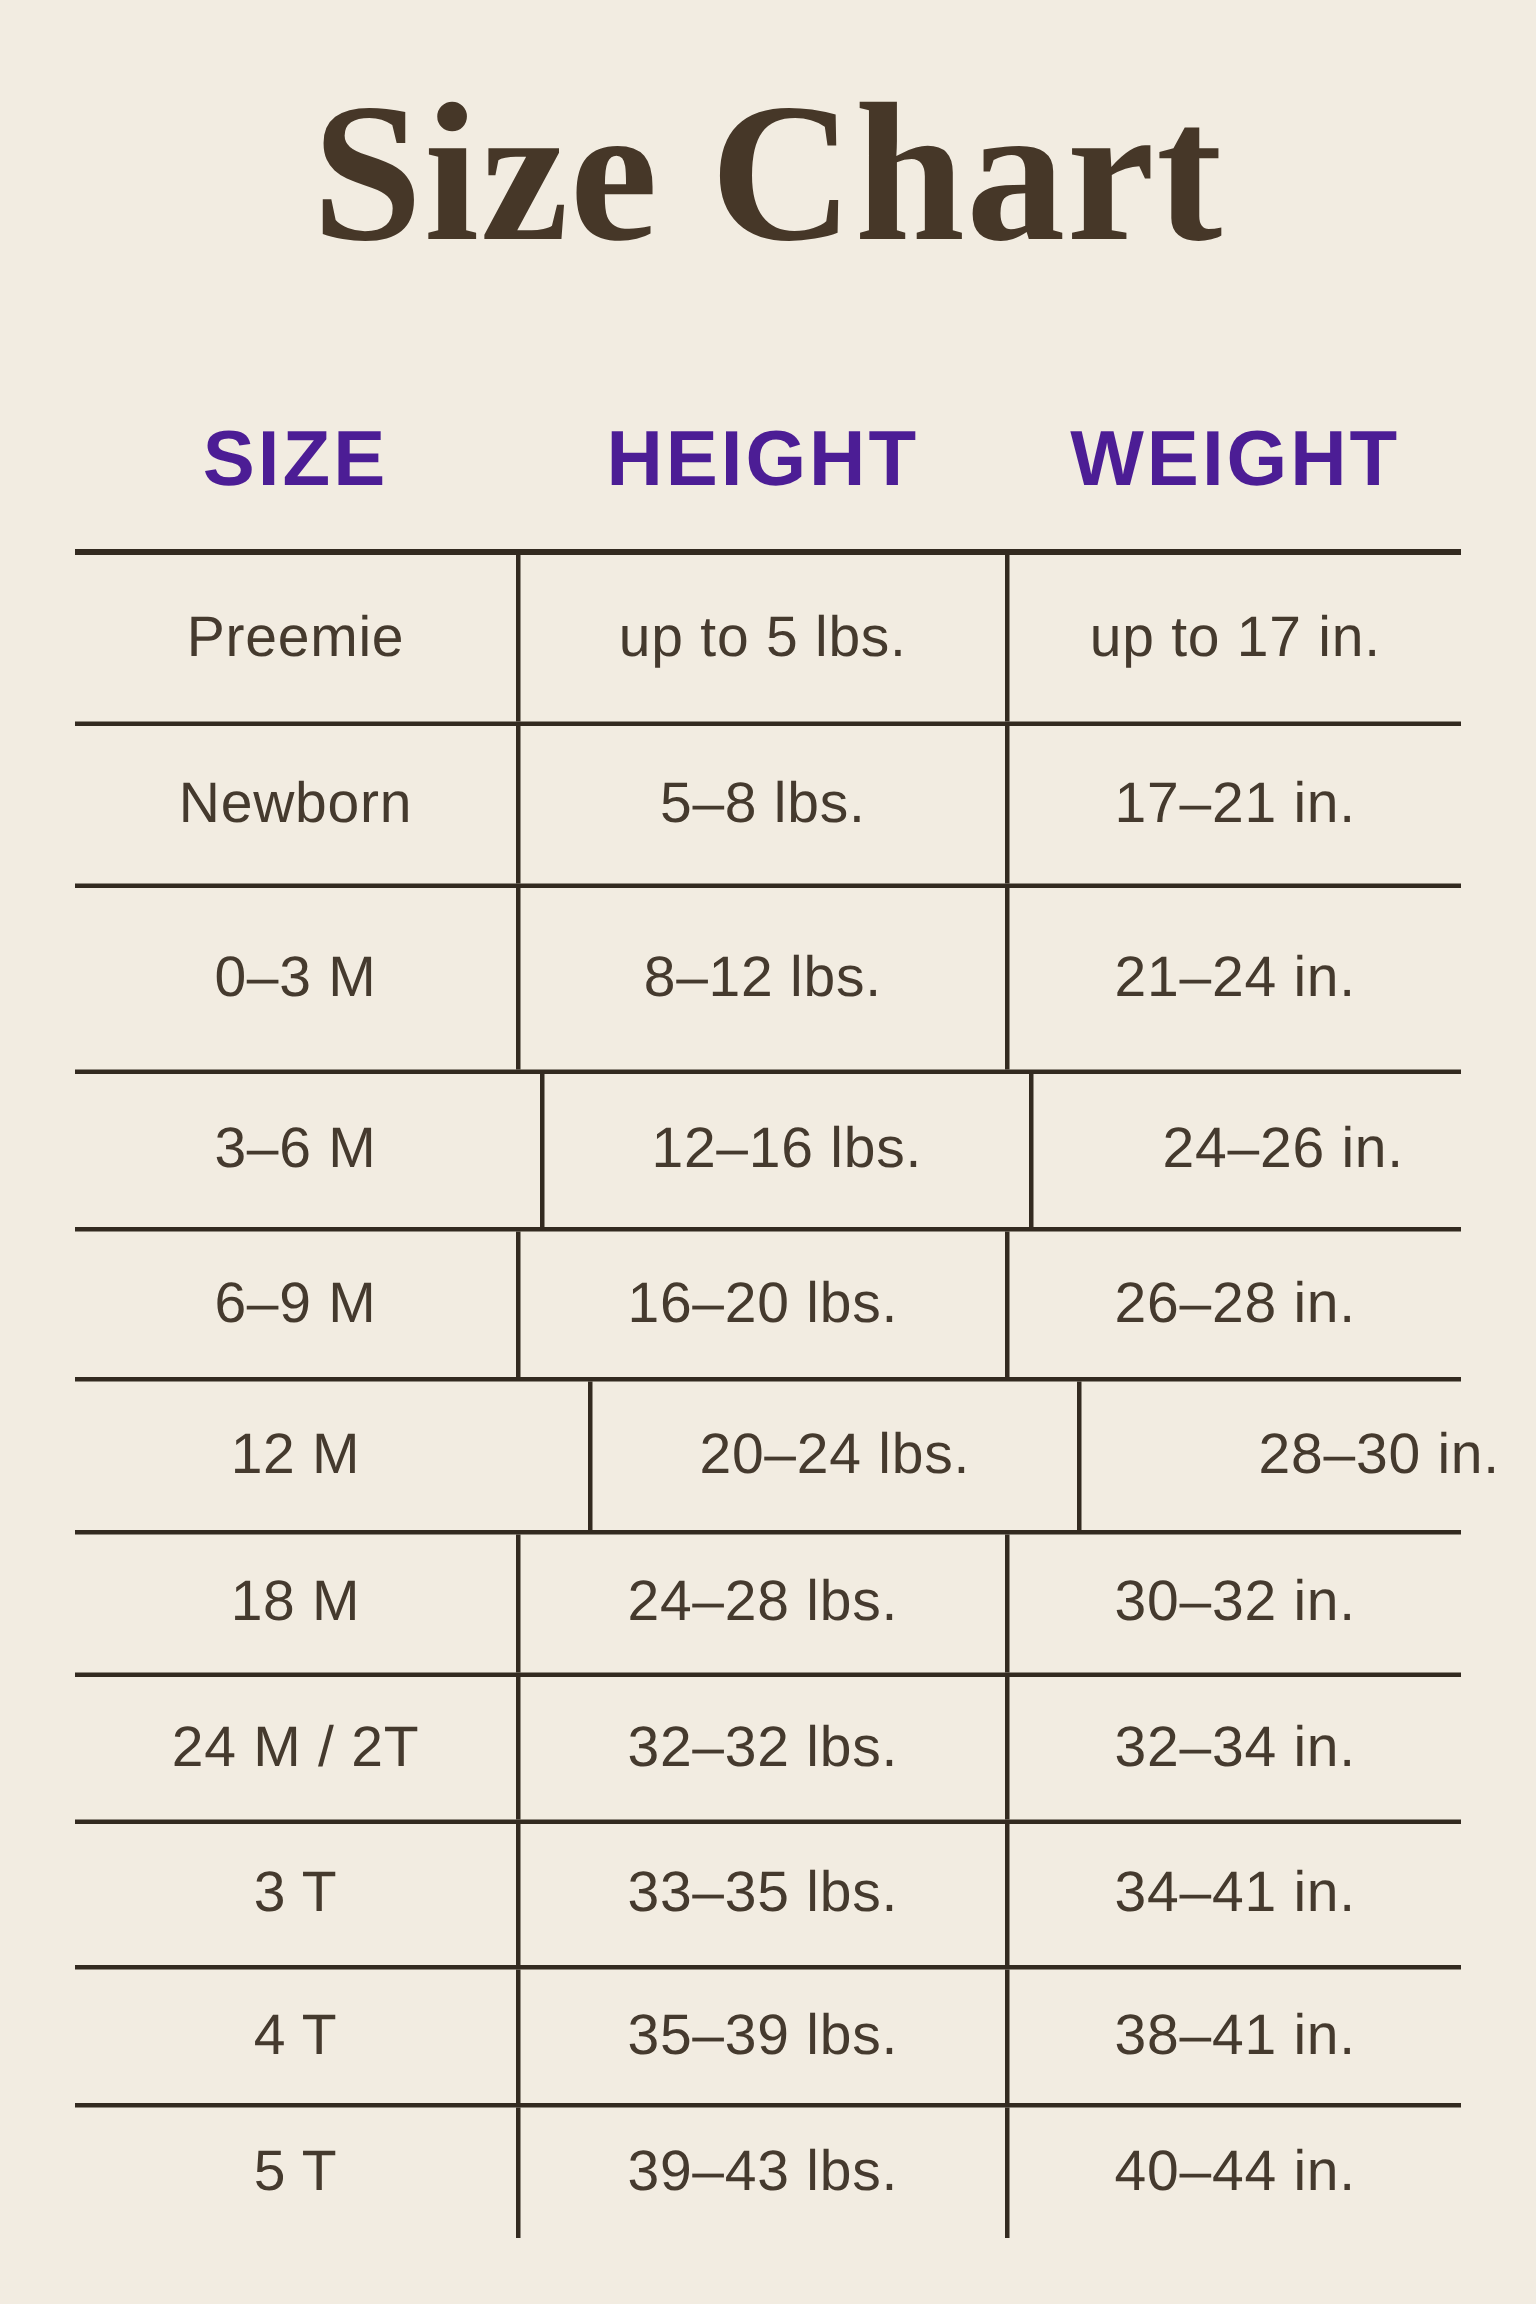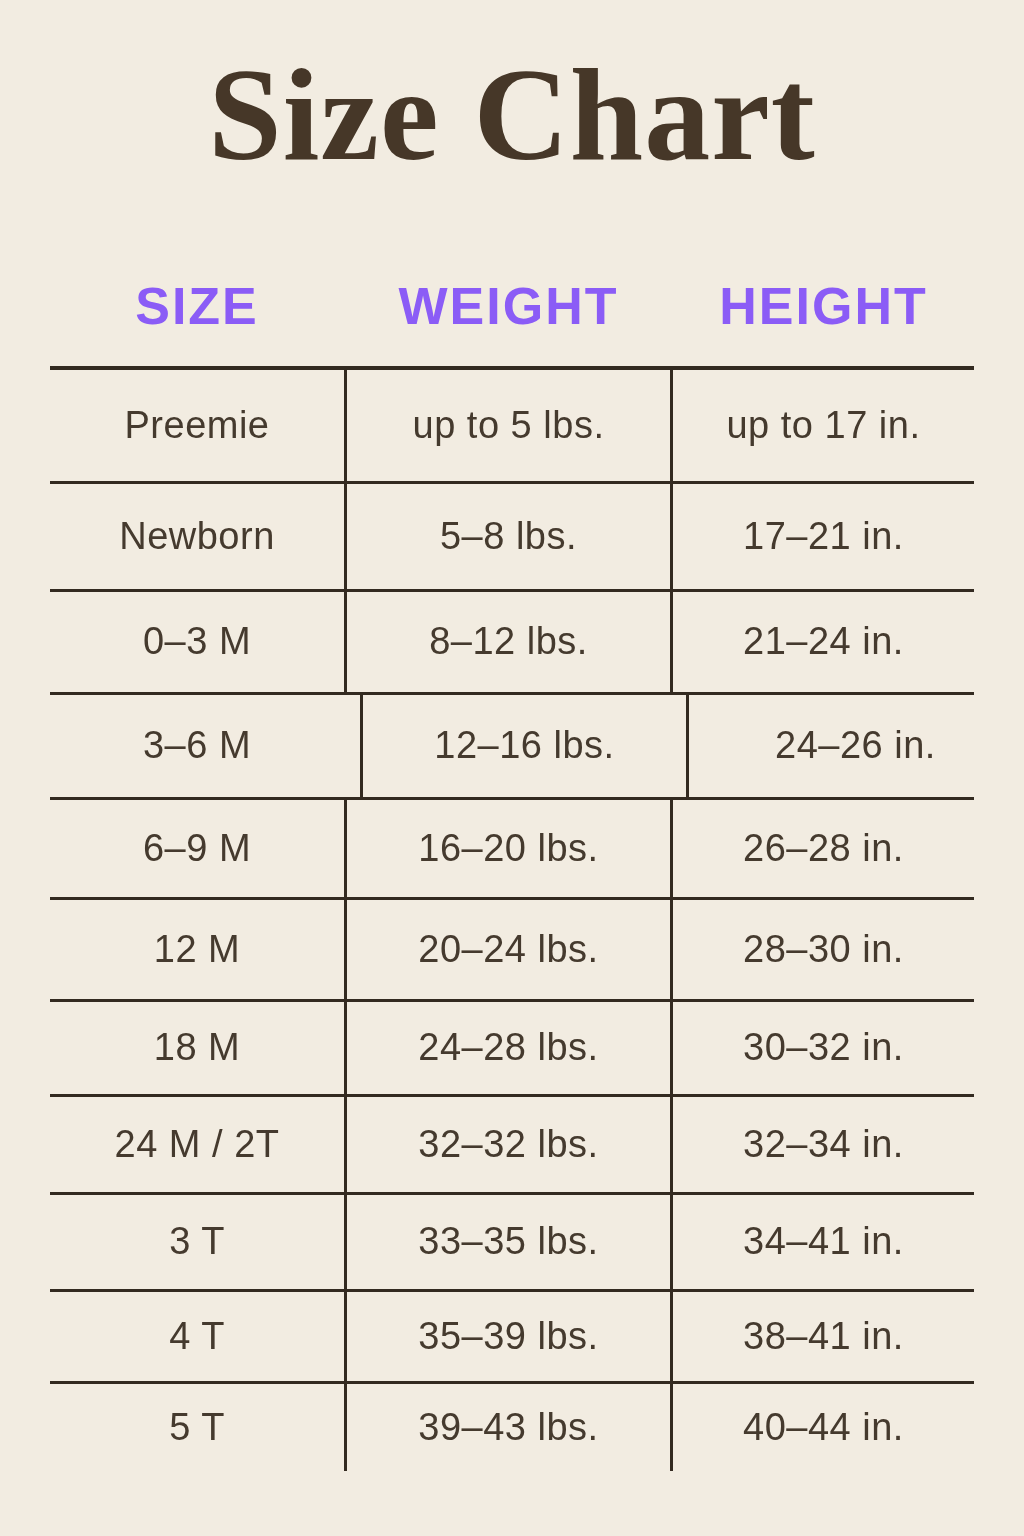--- a/index.html
+++ b/index.html
@@ -36,37 +36,37 @@
     height: 181px;
     box-sizing: border-box;
     align-items: flex-end;
     padding-bottom: 30px;
   }
   .table-header .col-head {
     text-align: center;
     font-weight: bold;
     font-size: 52px;
     letter-spacing: 2px;
-    color: #8b5cf6;
+    color: #4c1d95;
   }
   .table-body {
     border-top: 4px solid #332a20;
   }
   .t-row {
     display: grid;
     grid-template-columns: 294px 329px 301px;
     box-sizing: border-box;
     border-bottom: 3px solid #332a20;
   }
   .t-row:nth-child(1)  { height: 114px; }
   .t-row:nth-child(2)  { height: 108px; }
-  .t-row:nth-child(3)  { height: 103px; text-align: center; }
+  .t-row:nth-child(3)  { height: 124px; text-align: center; }
   .t-row:nth-child(4)  { height: 105px; gap: 16px; }
   .t-row:nth-child(5)  { height: 100px; }
-  .t-row:nth-child(6)  { height: 102px; }
+  .t-row:nth-child(6)  { height: 102px; gap: 48px; }
   .t-row:nth-child(7)  { height: 95px;  }
   .t-row:nth-child(8)  { height: 98px;  }
   .t-row:nth-child(9)  { height: 97px;  }
   .t-row:nth-child(10) { height: 92px;  }
   .t-row:nth-child(11) { height: 87px; border-bottom: none; }
   .t-cell {
     display: flex;
     align-items: center;
     justify-content: center;
     font-size: 38px;
@@ -83,22 +83,22 @@
 <body>
 
 <div class="title-wrap">
   <div class="page-title">Size Chart</div>
 </div>
 
 <div class="size-table">
 
   <div class="table-header">
     <div class="col-head">SIZE</div>
+    <div class="col-head">HEIGHT</div>
     <div class="col-head">WEIGHT</div>
-    <div class="col-head">HEIGHT</div>
   </div>
 
   <div class="table-body">
     <div class="t-row">
       <div class="t-cell">Preemie</div>
       <div class="t-cell mid">up to 5 lbs.</div>
       <div class="t-cell">up to 17 in.</div>
     </div>
     <div class="t-row">
       <div class="t-cell">Newborn</div>

